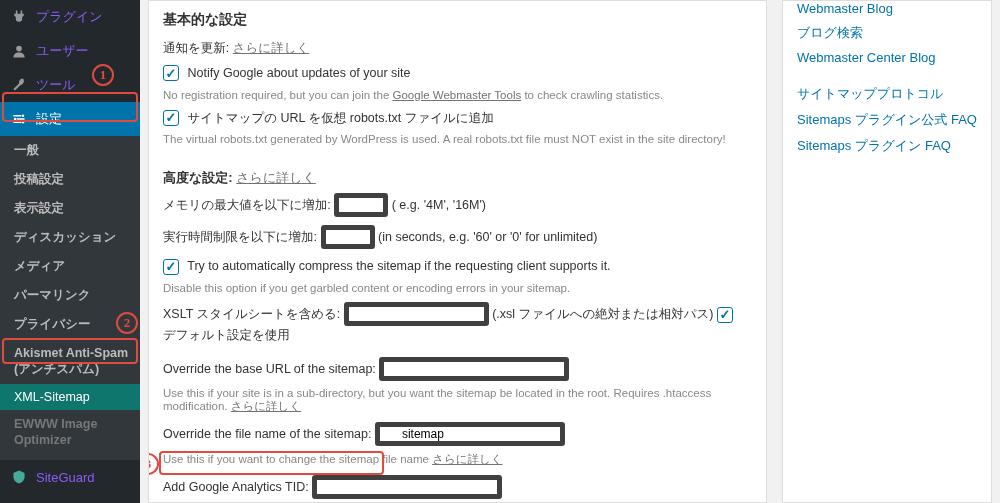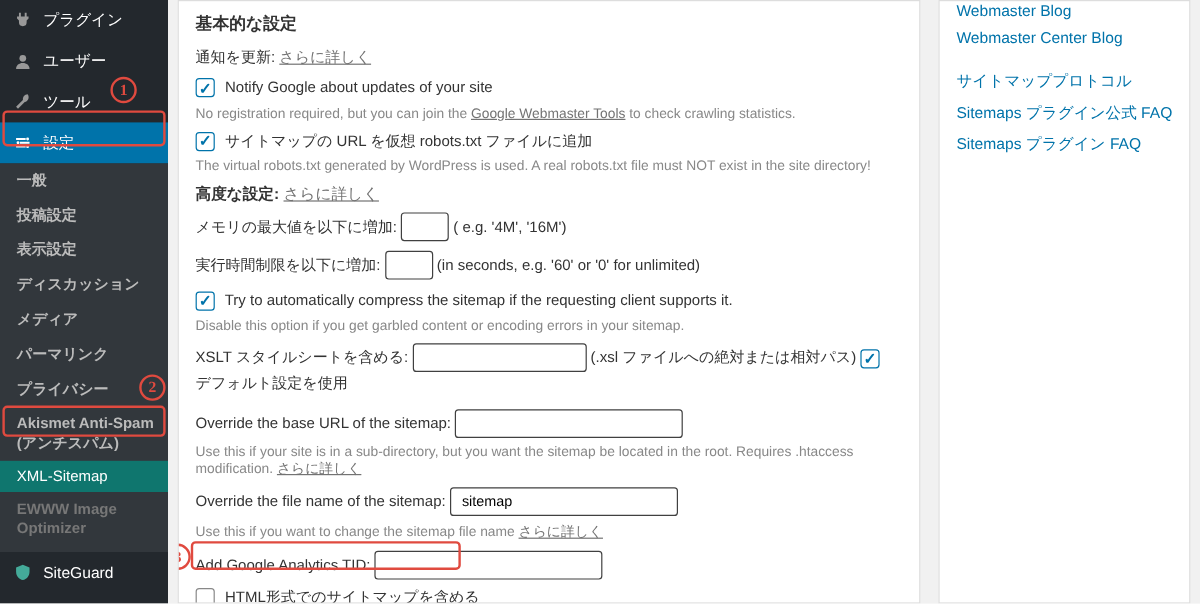--- a/index.html
+++ b/index.html
@@ -1,38 +1,38 @@
 <!DOCTYPE html>
 <html><head>
 <meta charset="utf-8">
 <style>
 * { box-sizing: border-box; margin: 0; padding: 0; }
 body { font-family: -apple-system, "Helvetica Neue", Arial, sans-serif; font-size: 13px; color: #333; background: #f1f1f1; width: 1000px; height: 503px; overflow: hidden; }
 .wrap { display: flex; height: 503px; }
 .sidebar { width: 140px; background: #23282d; color: #eee; font-size: 13px; }
-.sidebar .item { display: flex; align-items: center; padding: 8px 10px; color: #ffffff; cursor: pointer; position: relative; }
+.sidebar .item { display: flex; align-items: center; padding: 8px 10px; color: #8b5cf6; cursor: pointer; position: relative; }
 .sidebar .item.top { font-weight: normal; }
 .sidebar .item .icon { width: 18px; height: 18px; margin-right: 8px; display: inline-flex; align-items: center; justify-content: center; color: #999; }
 .sidebar .item.active { background: #0073aa; color: #fff; }
 .sidebar .item.active .icon { color: #fff; }
 .sidebar .sub { padding: 6px 10px 6px 14px; color: #bbb; font-size: 12.5px; cursor: pointer; font-weight: bold; }
 .sidebar .sub.sel { color: #fff; font-weight: normal; background: #0f766e; }
 .sidebar .submenu { background: #32373c; padding-bottom: 6px; }
 .main { flex: 1; display: flex; padding: 0 8px; gap: 15px; }
 .panel { flex: 1; background: #fff; border: 1px solid #ddd; padding: 10px 14px; overflow: hidden; }
 .panel h3 { font-size: 14px; font-weight: bold; margin-bottom: 10px; }
 .row { margin-bottom: 6px; line-height: 1.5; font-size: 12.5px; }
 .row .lbl { color: #333; }
 a.link { color: #737373; text-decoration: underline; cursor: pointer; }
 .chk { display: inline-flex; align-items: center; justify-content: center; width: 16px; height: 16px; border: 1px solid #0073aa; border-radius: 3px; margin-right: 5px; position: relative; vertical-align: middle; cursor: pointer; }
 .chk.checked::after { content: "✓"; color: #0073aa; font-size: 13px; font-weight: bold; }
 .chk.unchecked { border-color: #888; }
 .desc { color: #888; font-size: 11.5px; margin-bottom: 8px; }
-.head { font-weight: bold; font-size: 13px; margin: 8px 0 6px; }
-input.txt { border: 1px solid #404040; border-radius: 3px; padding: 3px 9px; font-size: 12px; height: 24px; }
+.head { font-weight: bold; font-size: 13px; margin: 24px 0 6px; }
+input.txt { border: 5px solid #404040; border-radius: 3px; padding: 3px 22px; font-size: 12px; height: 24px; }
 .rightbox { width: 210px; background: #fff; border: 1px solid #ddd; padding: 0 14px; font-size: 13px; }
 .rightbox a { display: block; color: #0073aa; margin-bottom: 8px; cursor: pointer; }
 .rightbox .gap { height: 12px; }
 .circ { position: absolute; border: 2.5px solid #e04a3f; border-radius: 50%; display: flex; align-items: center; justify-content: center; color: #e04a3f; font-weight: bold; font-size: 13px; font-family: cursive; pointer-events: none; }
 .rect-highlight { position: absolute; border: 2.5px solid #e04a3f; border-radius: 4px; pointer-events: none; }
 svg { width: 16px; height: 16px; fill: currentColor; }
 </style>
 </head>
 <body>
 
@@ -181,20 +181,21 @@
         <span class="chk unchecked"></span>
         <span>HTML形式でのサイトマップを含める</span>
       </div>
 
       <div class="circ" style="width:22px;height:22px;left:-12px;top:452px;">3</div>
       <div class="rect-highlight" style="left:10px;top:450px;width:225px;height:24px;"></div>
     </div>
 
     <div class="rightbox">
       <a>Webmaster Blog</a>
+      <a>ブログ検索</a>
       <a>Webmaster Center Blog</a>
       <div class="gap"></div>
       <a>サイトマッププロトコル</a>
       <a>Sitemaps プラグイン公式 FAQ</a>
       <a>Sitemaps プラグイン FAQ</a>
     </div>
   </div>
 </div>
 
 </body></html>

